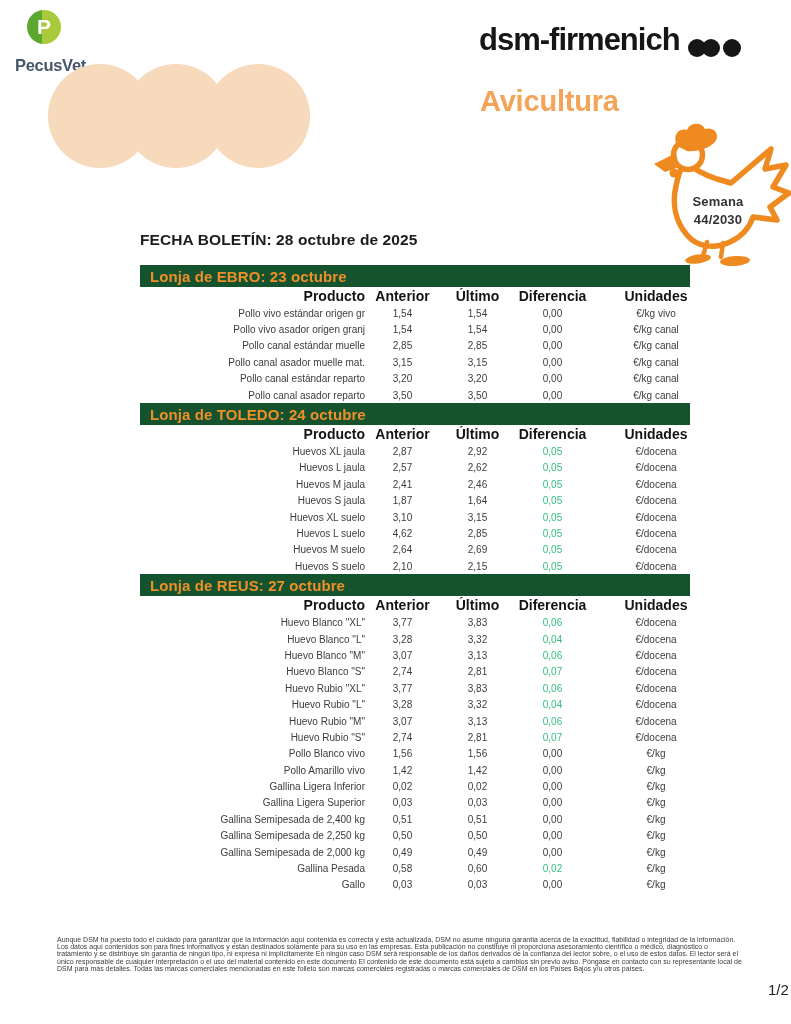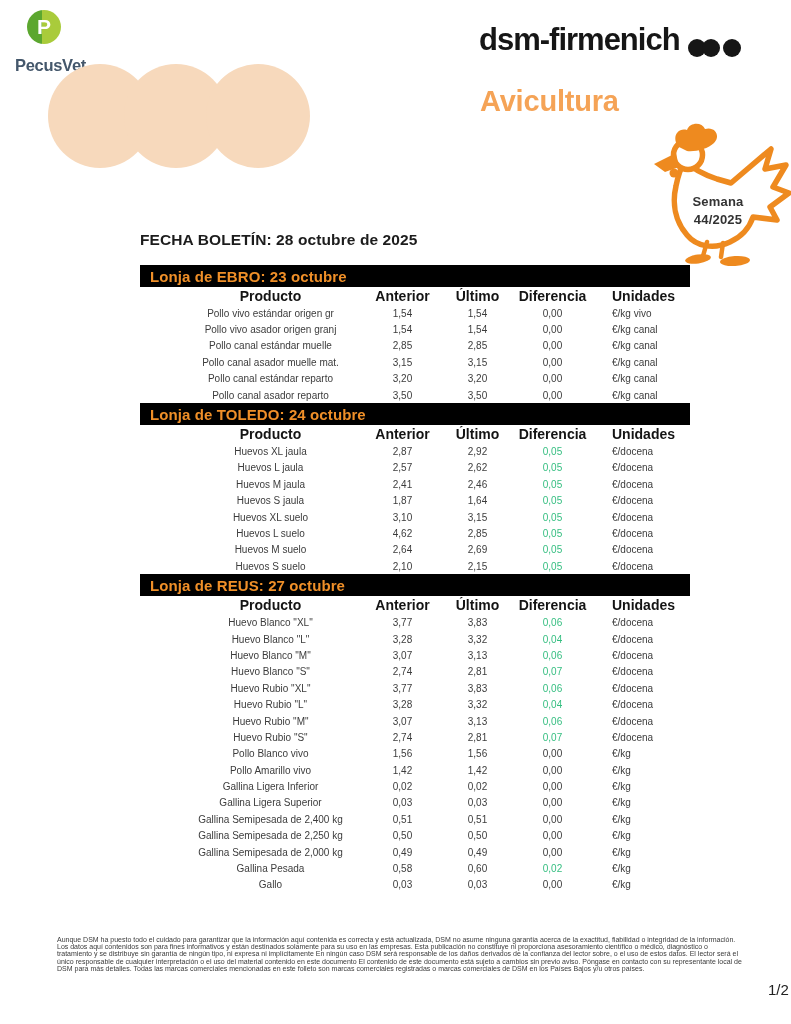--- a/index.html
+++ b/index.html
@@ -39,29 +39,29 @@
   .chicken svg { position:absolute; left:0; top:0; }
   .week { position:absolute; left:29px; top:70px; width:92px; text-align:center;
     font-size:13px; font-weight:600; color:#333333; line-height:17.5px; letter-spacing:0.2px; }
 
   
   .fecha { position:absolute; left:140px; top:231px; width:550px; 
     font-size:15.5px; font-weight:bold; color:#1C1C1C; letter-spacing:0.1px; }
 
   
   .tables { position:absolute; left:140px; top:265px; width:550px; }
-  .band { height:22px; background:#000000; display:flex; align-items:center; }
+  .band { height:22px; background:#14532d; display:flex; align-items:center; }
   .band-title { padding-left:10px; color:#EF8F28; font-weight:bold; font-size:15px; letter-spacing:0.1px; }
   .row { display:grid; grid-template-columns:215px 75px 75px 75px 110px;
     padding-left:10px; height:16.4px; align-items:center; font-size:10px; color:#3C3C3C; }
   .row.head { height:18px; font-weight:bold; color:#141414; font-size:14px; }
   .cell { white-space:nowrap; overflow:hidden; }
-  .c0 { text-align:center;margin-left:26px; }
+  .c0 { text-align:right;margin-left:26px; }
   .c1,.c2,.c3 { text-align:center; }
-  .c4 { text-align:left; padding-left:22px; }
+  .c4 { text-align:center; padding-left:22px; }
   .cell.pos { color:#35BE80; }
 
   
   .disclaimer { position:absolute; left:57px; top:936px; width:686px; margin:0;
     font-size:7px; line-height:7.2px; color:#3A3A3A; }
   .pageno { position:absolute; left:768px; top:981px; font-size:15px; color:#222222; }
 </style>
 </head>
 <body>
 
@@ -99,21 +99,21 @@
       </g>
       <circle cx="45" cy="32" r="14.5" fill="#ffffff" stroke="#EE8A1F" stroke-width="5.5"></circle>
       <path fill="#EE8A1F" d="M36 24 C28 16 34 4 44 7 C47 -1 59 -1 62 6 C72 3 78 13 71 20 C65 26 52 29 44 28 Z"></path>
       <path fill="#EE8A1F" d="M11 41 L33 30 L36 44 L22 49 Z"></path>
       <circle cx="31" cy="50" r="4.5" fill="#EE8A1F"></circle>
       <ellipse cx="55" cy="136" rx="13" ry="4.5" fill="#EE8A1F" transform="rotate(-8 55 136)"></ellipse>
       <ellipse cx="92" cy="138" rx="15" ry="5" fill="#EE8A1F" transform="rotate(-4 92 138)"></ellipse>
     </svg>
     <div class="week">
       <div>Semana</div>
-      <div>44/2025</div>
+      <div>44/2030</div>
     </div>
   </div>
 
   <div class="fecha">FECHA BOLETÍN: 28 octubre de 2025</div>
 
   <main class="tables">
       <section class="lonja">
         <div class="band">
           <span class="band-title">Lonja de EBRO: 23 octubre</span>
         </div>

